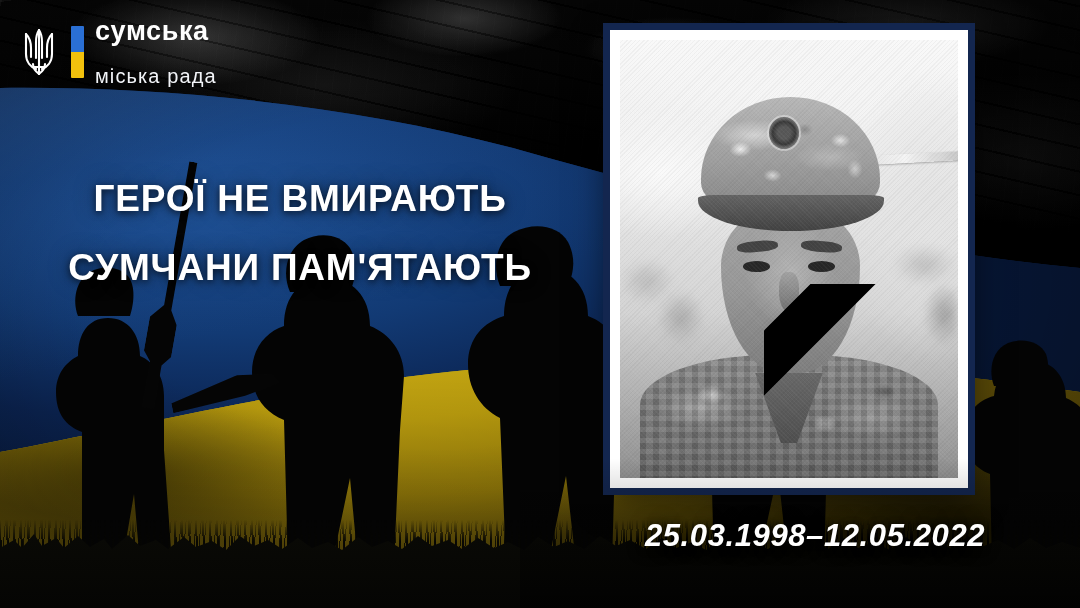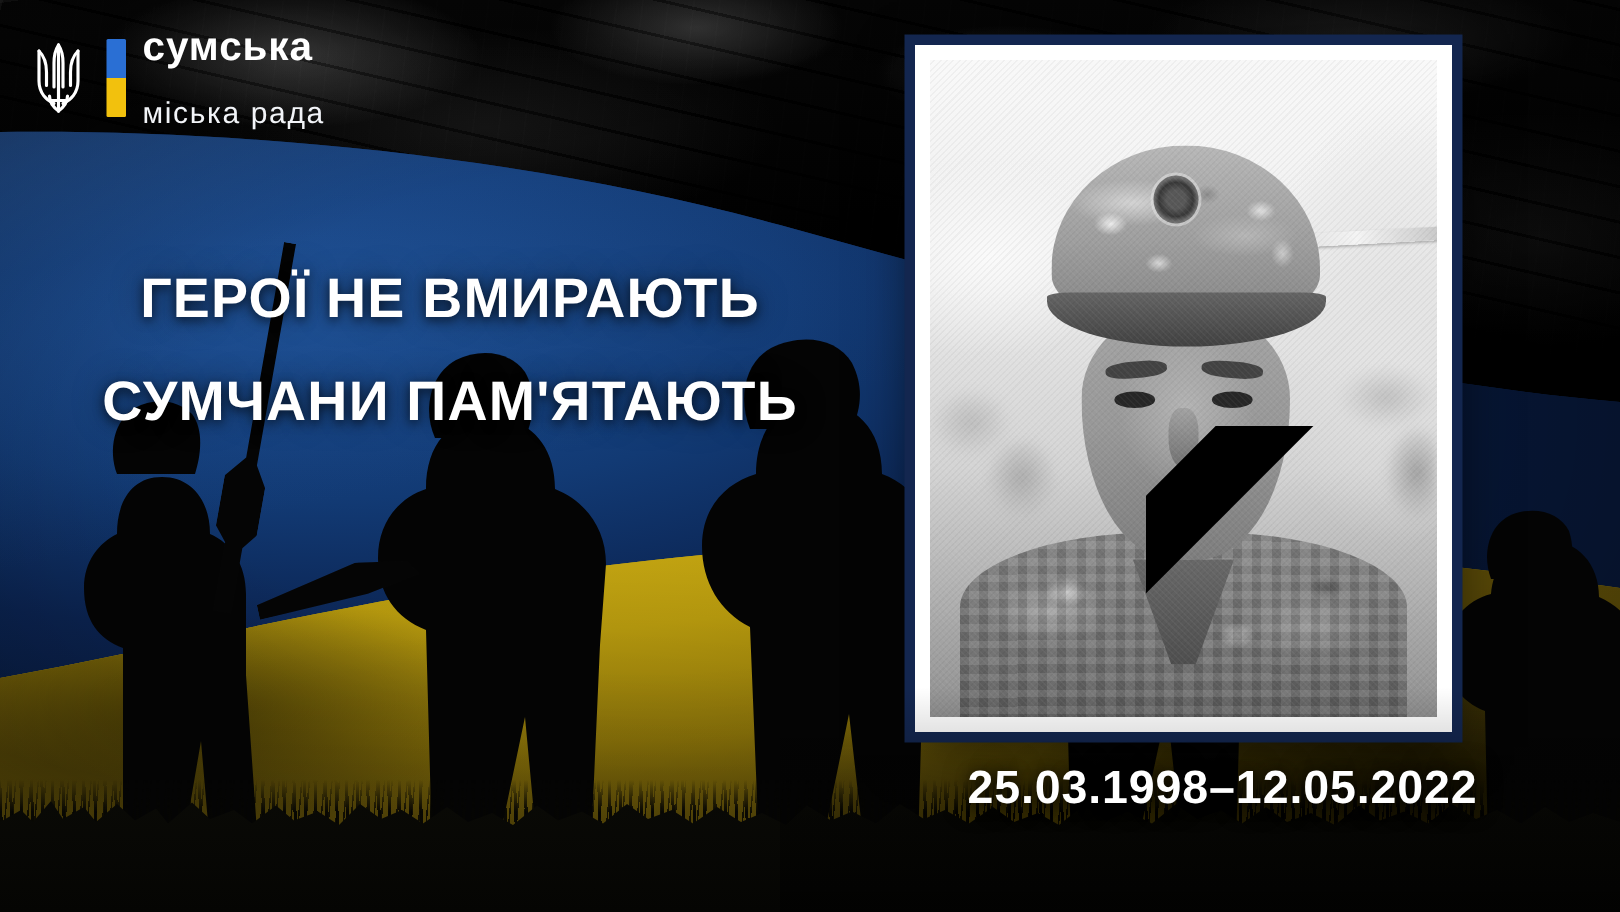--- a/index.html
+++ b/index.html
@@ -352,25 +352,26 @@
   }
   .mem-name{
     display:block;
     font-size:41px;font-weight:700;color:#ffffff;
     letter-spacing:1.1px;
     text-transform:lowercase;
     text-shadow:0 2px 9px rgba(0,0,0,.85), 0 0 20px rgba(0,0,0,.6);
     line-height:1;
   }
   .mem-dates{
-    display:block;margin-top:13px;
+    display:block;margin-top:24px;
     font-size:31px;font-weight:700;color:#ffffff;
     letter-spacing:.6px;
     text-shadow:0 2px 9px rgba(0,0,0,.85), 0 0 18px rgba(0,0,0,.6);
     line-height:1;
+    font-style:italic;
   }
 
   
   .bottom-shade{
     position:absolute;left:520px;right:0;bottom:0;height:150px;
     background:linear-gradient(transparent, rgba(0,0,0,.55));
     z-index:37;pointer-events:none;
   }
 </style>
 </head>

